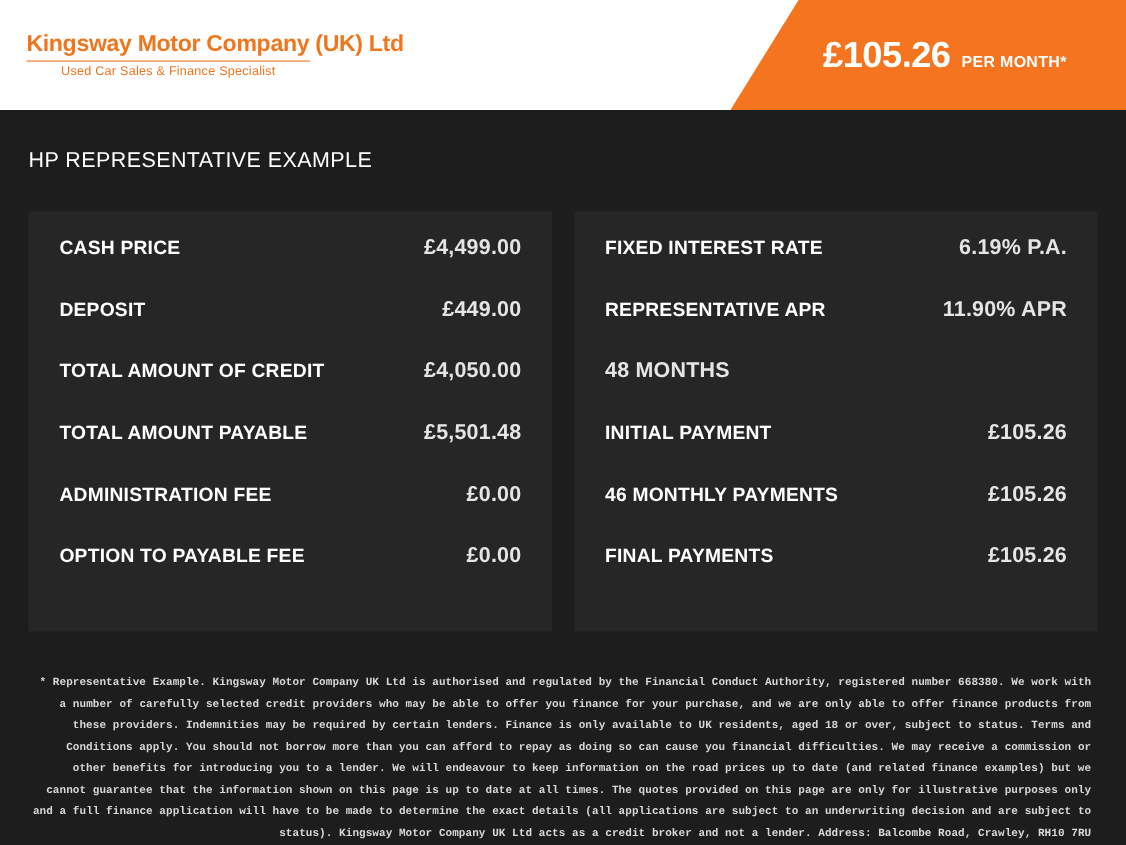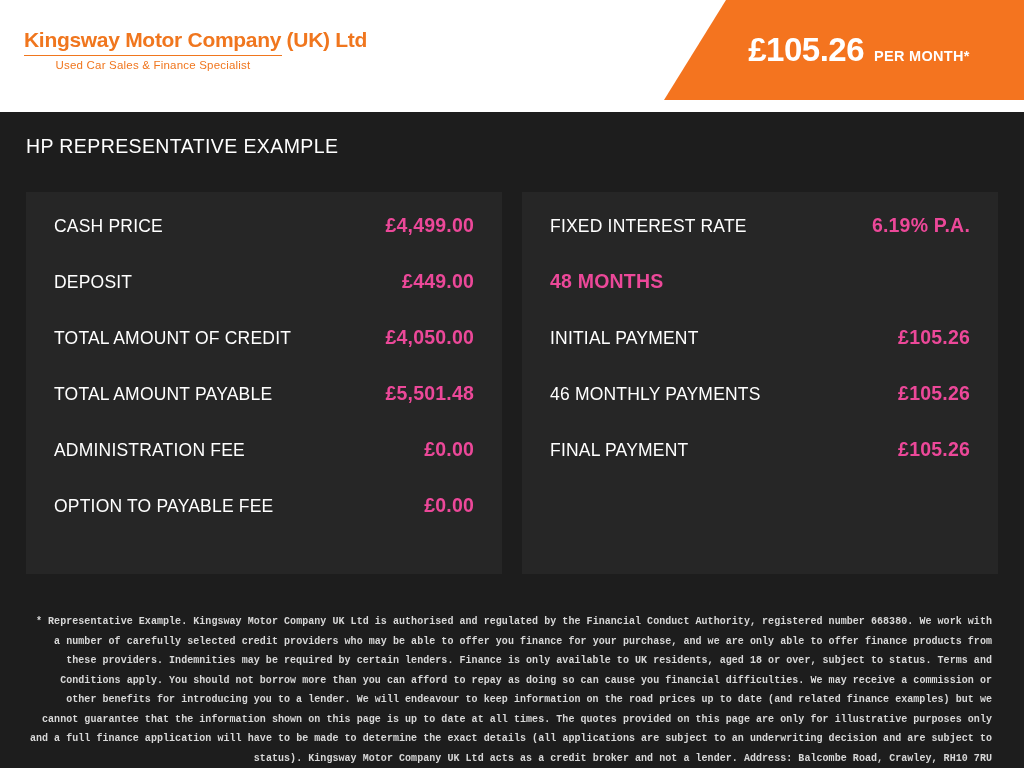--- a/index.html
+++ b/index.html
@@ -14,21 +14,21 @@
     position: relative;
     width: 1024px;
     height: 768px;
     background: #1d1d1d;
   }
 
   
   .header {
     position: relative;
     width: 1024px;
-    height: 112px;
+    height: 100px;
     background: #ffffff;
     overflow: hidden;
   }
   .logo-block {
     position: absolute;
     left: 24px;
     top: 28px;
   }
   .logo-title {
     color: #f0761e;
@@ -112,26 +112,26 @@
   }
   .row {
     display: flex;
     align-items: baseline;
     justify-content: space-between;
     height: 56px;
   }
   .row .label {
     color: #ffffff;
     font-size: 17.5px;
-    font-weight: normal;
+    font-weight: bold;
     letter-spacing: 0.2px;
     white-space: nowrap;
   }
   .row .value {
-    color: #ec4899;
+    color: #e5e5e5;
     font-size: 19.5px;
     font-weight: bold;
     letter-spacing: 0.2px;
     white-space: nowrap;
     text-align: right;
   }
 
   
   .disclaimer {
     position: absolute;
@@ -194,32 +194,36 @@
           <span class="label">OPTION TO PAYABLE FEE</span>
           <span class="value">£0.00</span>
         </div>
       </div>
     <div class="panel" id="right-panel">
         <div class="row">
           <span class="label">FIXED INTEREST RATE</span>
           <span class="value">6.19% P.A.</span>
         </div>
         <div class="row">
+          <span class="label">REPRESENTATIVE APR</span>
+          <span class="value">11.90% APR</span>
+        </div>
+        <div class="row">
           <span class="value">48 MONTHS</span>
         </div>
         <div class="row">
           <span class="label">INITIAL PAYMENT</span>
           <span class="value">£105.26</span>
         </div>
         <div class="row">
           <span class="label">46 MONTHLY PAYMENTS</span>
           <span class="value">£105.26</span>
         </div>
         <div class="row">
-          <span class="label">FINAL PAYMENT</span>
+          <span class="label">FINAL PAYMENTS</span>
           <span class="value">£105.26</span>
         </div>
       </div>
   </div>
 
   <div class="disclaimer">* Representative Example. Kingsway Motor Company UK Ltd is authorised and regulated by the Financial Conduct Authority, registered number 668380. We work with a number of carefully selected credit providers who may be able to offer you finance for your purchase, and we are only able to offer finance products from these providers. Indemnities may be required by certain lenders. Finance is only available to UK residents, aged 18 or over, subject to status. Terms and Conditions apply. You should not borrow more than you can afford to repay as doing so can cause you financial difficulties. We may receive a commission or other benefits for introducing you to a lender. We will endeavour to keep information on the road prices up to date (and related finance examples) but we cannot guarantee that the information shown on this page is up to date at all times. The quotes provided on this page are only for illustrative purposes only and a full finance application will have to be made to determine the exact details (all applications are subject to an underwriting decision and are subject to status). Kingsway Motor Company UK Ltd acts as a credit broker and not a lender. Address: Balcombe Road, Crawley, RH10 7RU</div>
 
 </div>
 
 </body></html>

